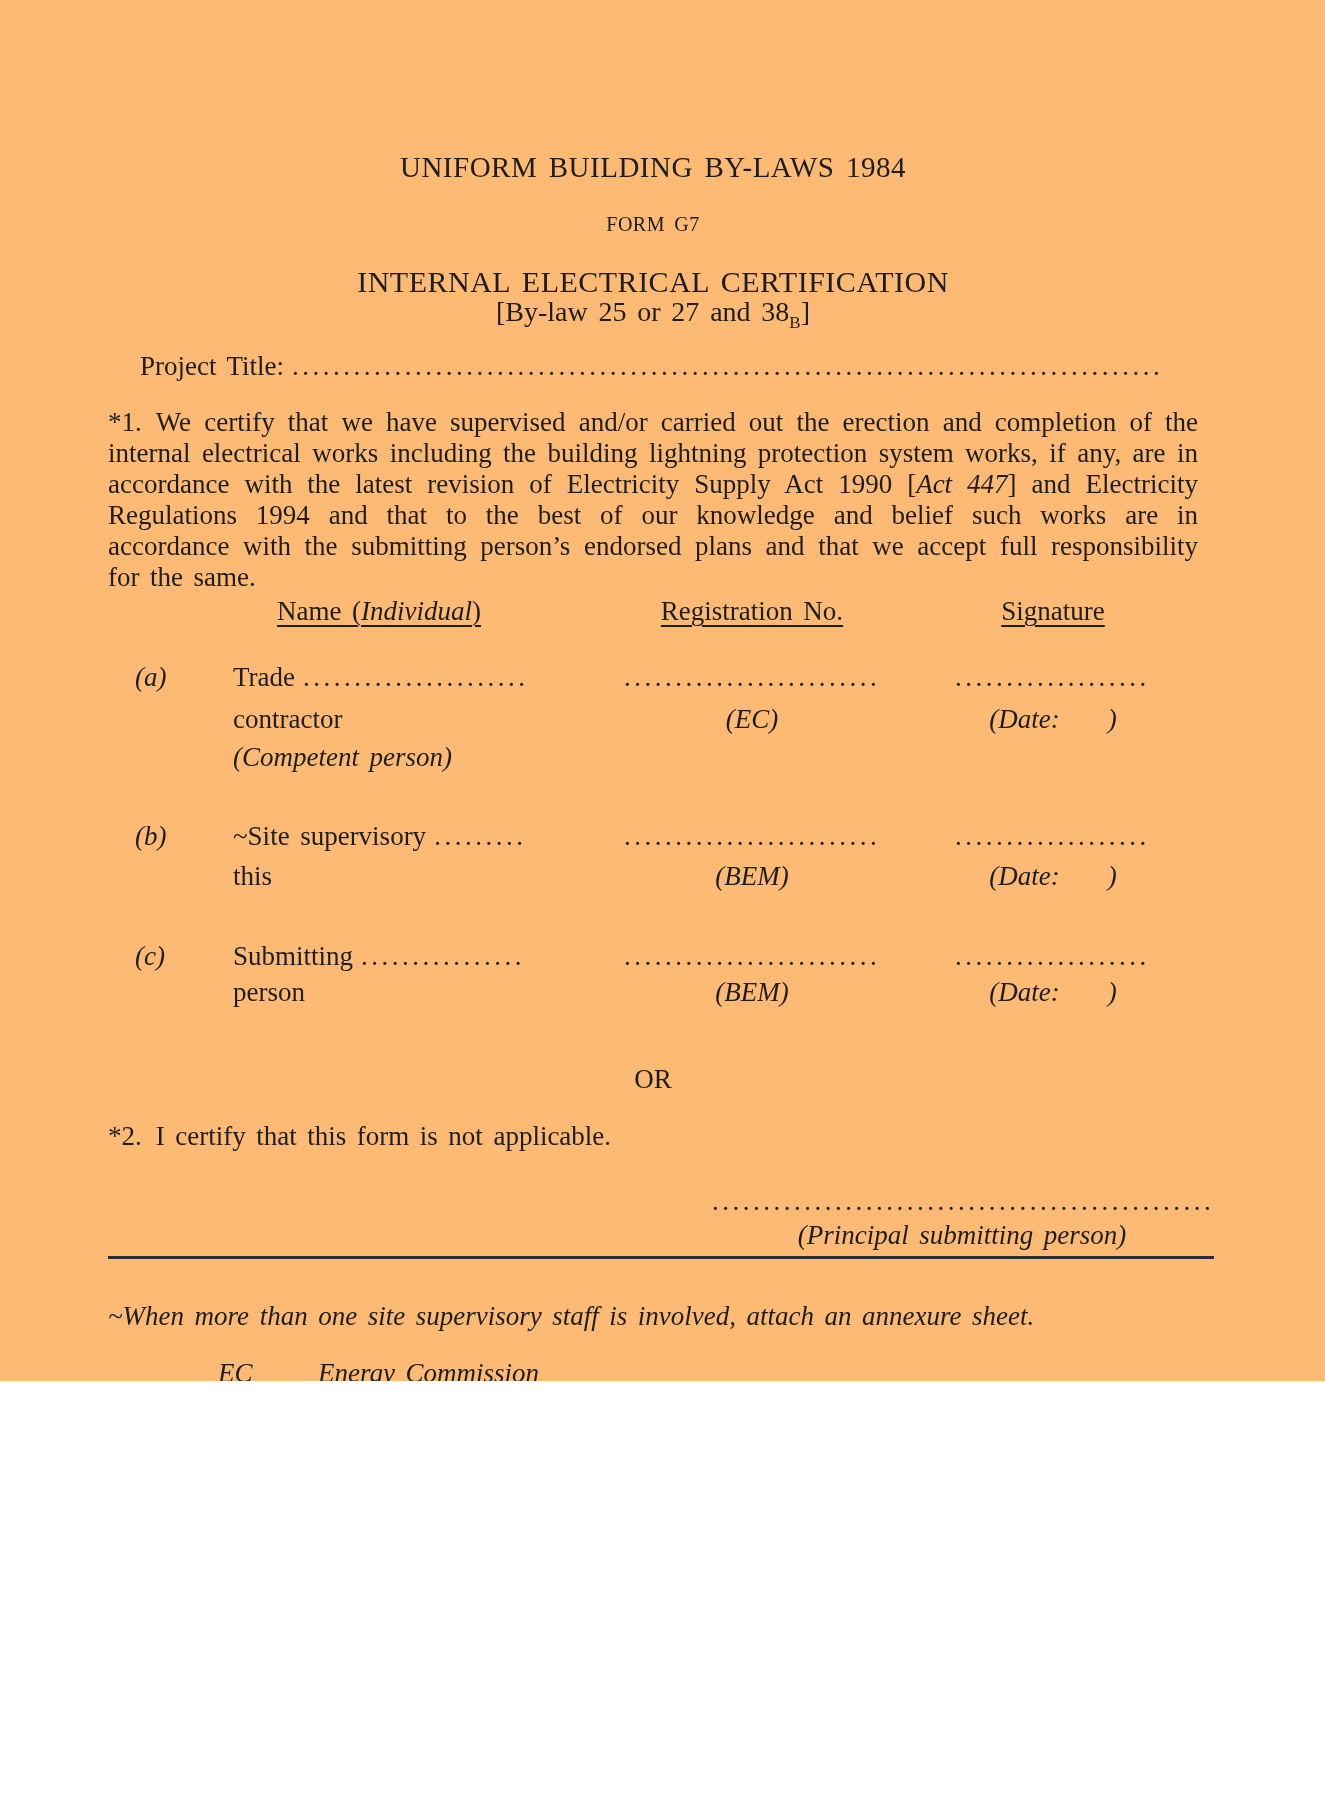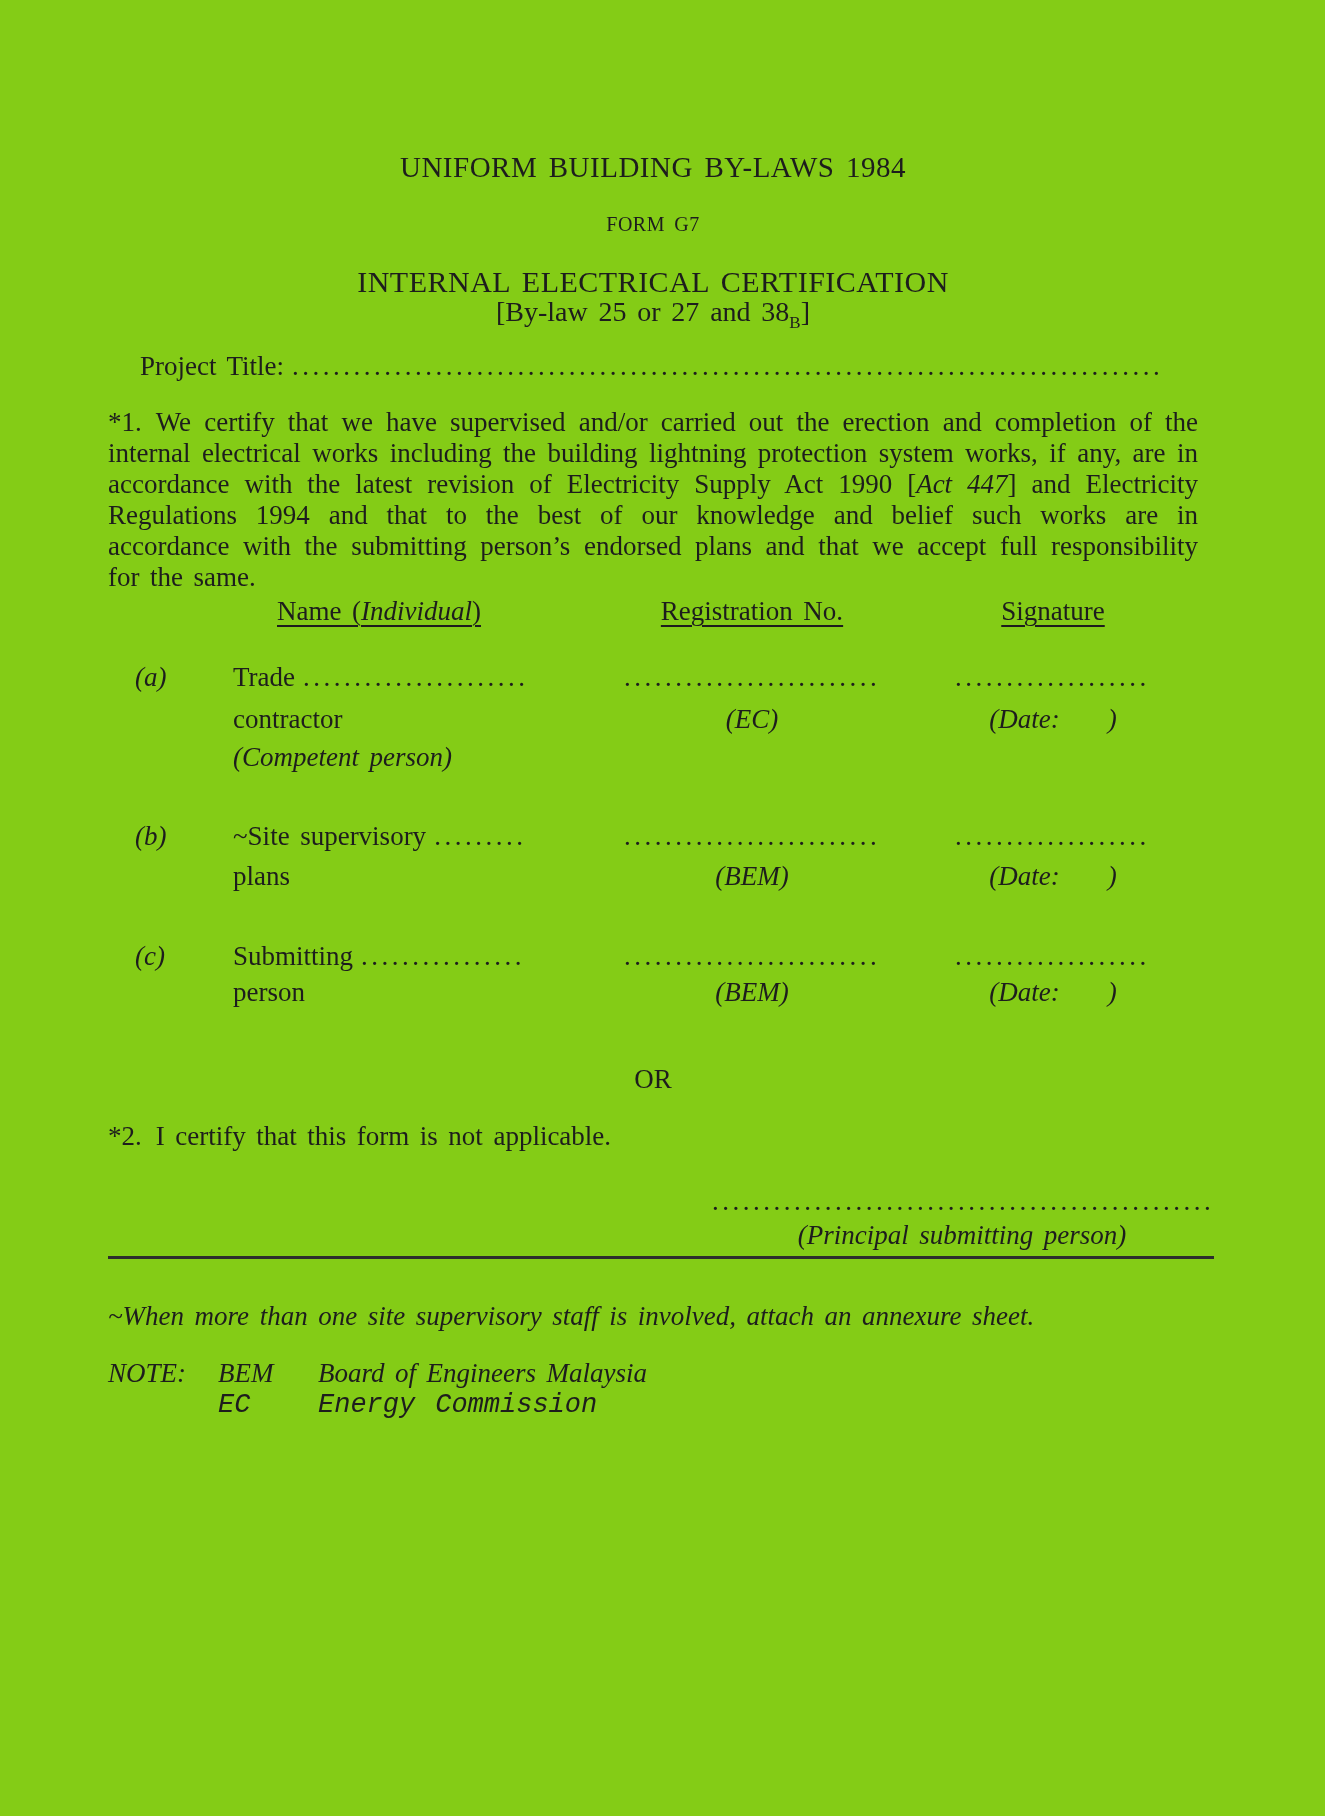--- a/index.html
+++ b/index.html
@@ -1,19 +1,19 @@
 <!DOCTYPE html>
 <html><head>
 <meta charset="utf-8">
 <style>
   html,body { margin:0; padding:0; background:#ffffff; }
   .page {
     position:relative;
-    width:1325px; height:1816px;
-    background:#84cc16;
+    width:1325px; height:1381px;
+    background:#fdba74;
     color:#1d1d1d;
     font-family:"Liberation Serif", serif;
     font-size:27px;
     line-height:31px;
     word-spacing:0.14em;
     overflow:hidden;
   }
   .abs { position:absolute; }
   .centered { left:108px; width:1090px; text-align:center; }
   .law-title   { top:152px; font-size:29px; letter-spacing:0.5px; }
@@ -112,21 +112,21 @@
       <span class="dots flexdots">........................................................................................................................................................................</span>
     </span>
     <span class="cell c-reg">
         <span class="dots blockdots">........................................................................................................................................................................</span>
       </span>
     <span class="cell c-sig">
         <span class="dots blockdots">........................................................................................................................................................................</span>
       </span>
   </div>
   <div class="trow" style="top:861px">
-    <span class="cell c-name">plans</span>
+    <span class="cell c-name">this</span>
     <span class="cell c-reg it">(BEM)</span>
     <span class="cell c-sig it"><span>(Date:</span><span class="dspace"></span><span>)</span></span>
   </div>
 
   <div class="trow" style="top:941px">
     <span class="cell c-lbl">(c)</span>
     <span class="cell c-name fill">
       <span class="txt">Submitting</span>
       <span class="dots flexdots">........................................................................................................................................................................</span>
     </span>
@@ -153,24 +153,19 @@
     <span class="dots blockdots">........................................................................................................................................................................</span>
     <span class="caption">(Principal submitting person)</span>
   </div>
 
   <div class="abs rule"></div>
 
   <div class="abs fnote fn2">~When more than one site supervisory staff is involved, attach an annexure sheet.</div>
 
   <div class="abs note-block">
     <div class="note-row">
-      <span>NOTE:</span>
-      <span>BEM</span>
-      <span>Board of Engineers Malaysia</span>
-    </div>
-    <div class="note-row">
       <span></span>
       <span>EC</span>
       <span>Energy Commission</span>
     </div>
   </div>
 
 </div>
 
 </body></html>

